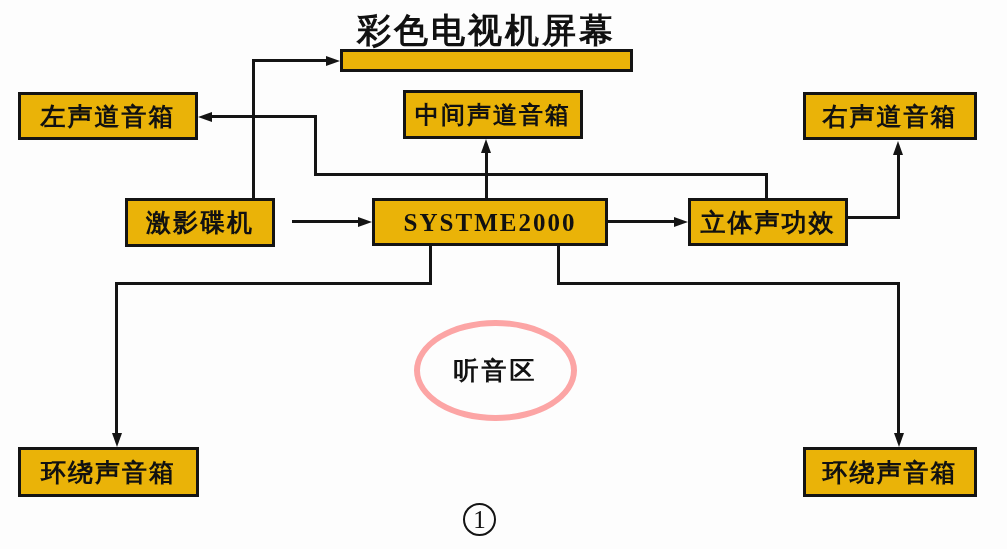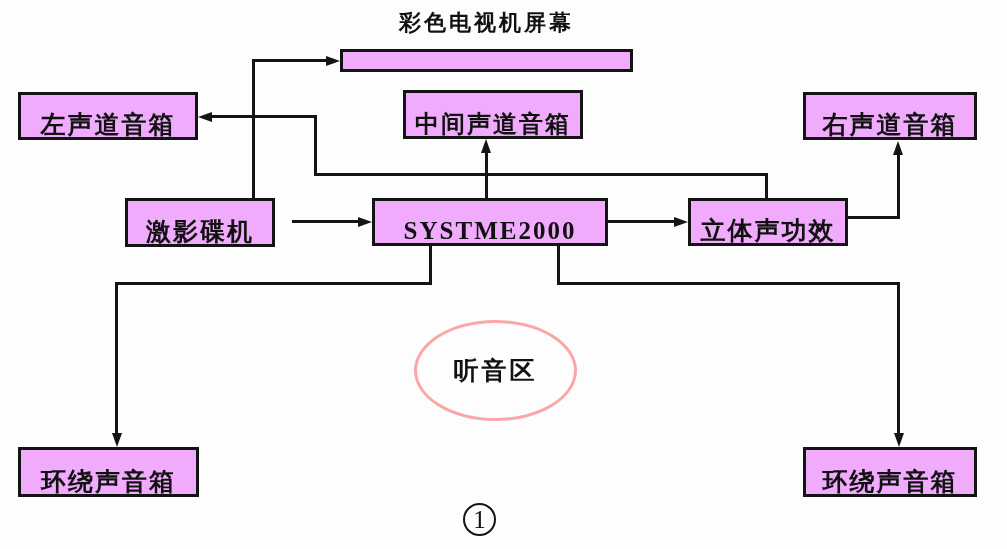--- a/index.html
+++ b/index.html
@@ -1,36 +1,36 @@
 <!DOCTYPE html>
 <html><head>
 <meta charset="utf-8">
 <style>
   html,body{margin:0;padding:0;background:#e8e8e8;}
   .canvas{
     position:relative;width:1007px;height:549px;background:#fdfdfd;
     overflow:hidden;font-family:"DejaVu Sans","Liberation Sans",sans-serif;color:#111;
   }
   .box{
-    position:absolute;border:3px solid #141414;background:#f0abfc;
-    display:flex;align-items:flex-end;justify-content:center;box-sizing:border-box;
+    position:absolute;border:3px solid #141414;background:#eab308;
+    display:flex;align-items:center;justify-content:center;box-sizing:border-box;
   }
   .box .lbl{
     font-weight:bold;font-size:25px;letter-spacing:2px;white-space:nowrap;line-height:1;
   }
   .serif-lbl{
     font-family:"Liberation Serif","DejaVu Serif",serif;font-weight:normal;
     font-size:30px;letter-spacing:1px;
   }
   .title{
     position:absolute;left:340px;top:8px;width:293px;text-align:center;
-    font-weight:bold;font-size:22px;letter-spacing:3px;white-space:nowrap;
+    font-weight:bold;font-size:34px;letter-spacing:3px;white-space:nowrap;
   }
   .ellipse{
-    position:absolute;border:3px solid #fca5a5;border-radius:50%;background:#fdfdfd;
+    position:absolute;border:6px solid #fca5a5;border-radius:50%;background:#fdfdfd;
     display:flex;align-items:center;justify-content:center;box-sizing:border-box;
   }
   .ellipse .lbl{font-weight:bold;font-size:25px;letter-spacing:3px;}
   .ln{position:absolute;background:#141414;}
   .arr{position:absolute;width:0;height:0;}
   .arr-r{border-left:14px solid #141414;border-top:5px solid transparent;border-bottom:5px solid transparent;}
   .arr-l{border-right:14px solid #141414;border-top:5px solid transparent;border-bottom:5px solid transparent;}
   .arr-u{border-bottom:14px solid #141414;border-left:5px solid transparent;border-right:5px solid transparent;}
   .arr-d{border-top:14px solid #141414;border-left:5px solid transparent;border-right:5px solid transparent;}
   .fignum{

